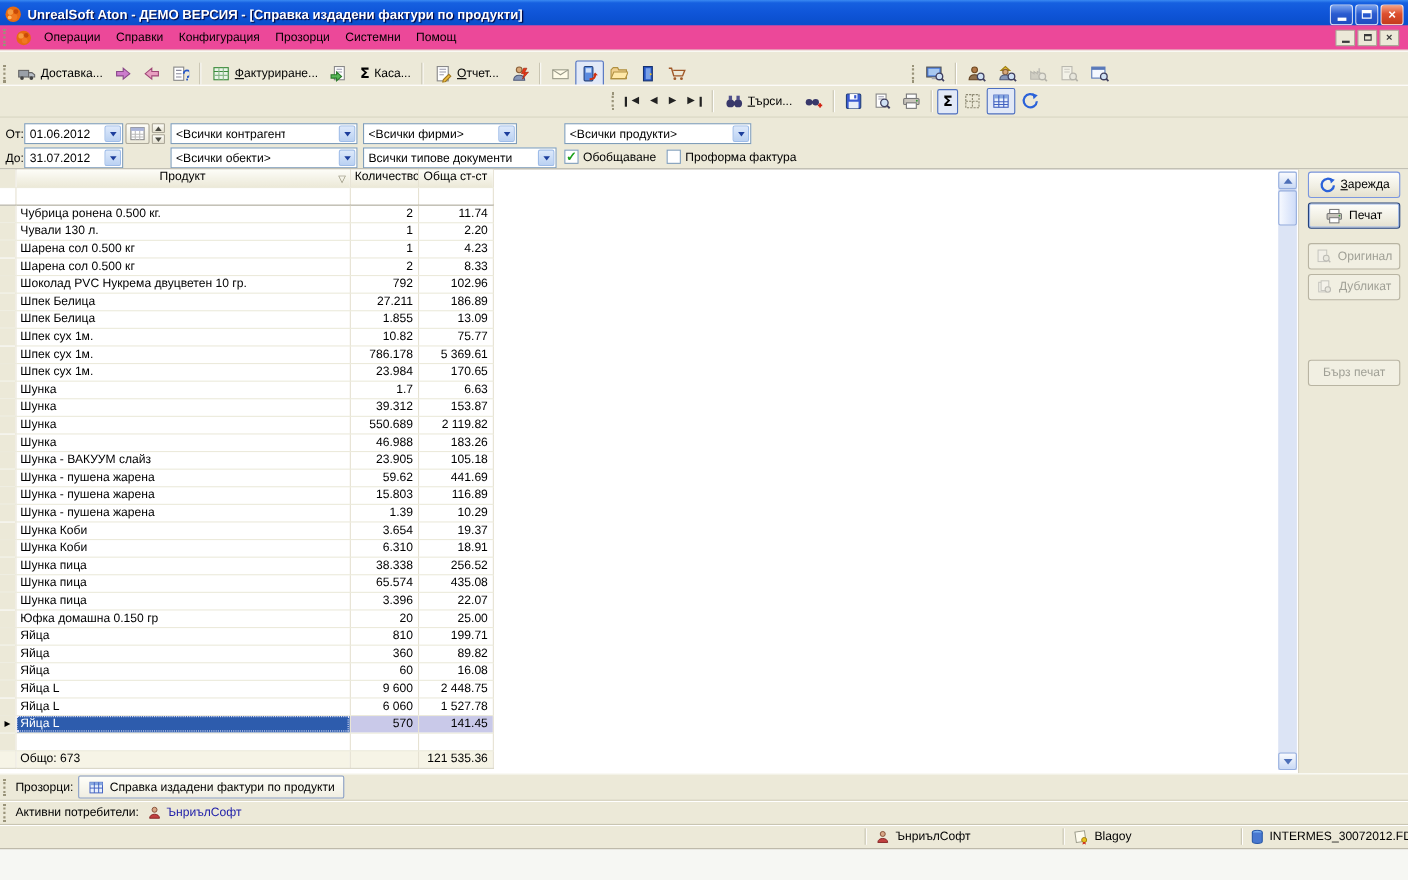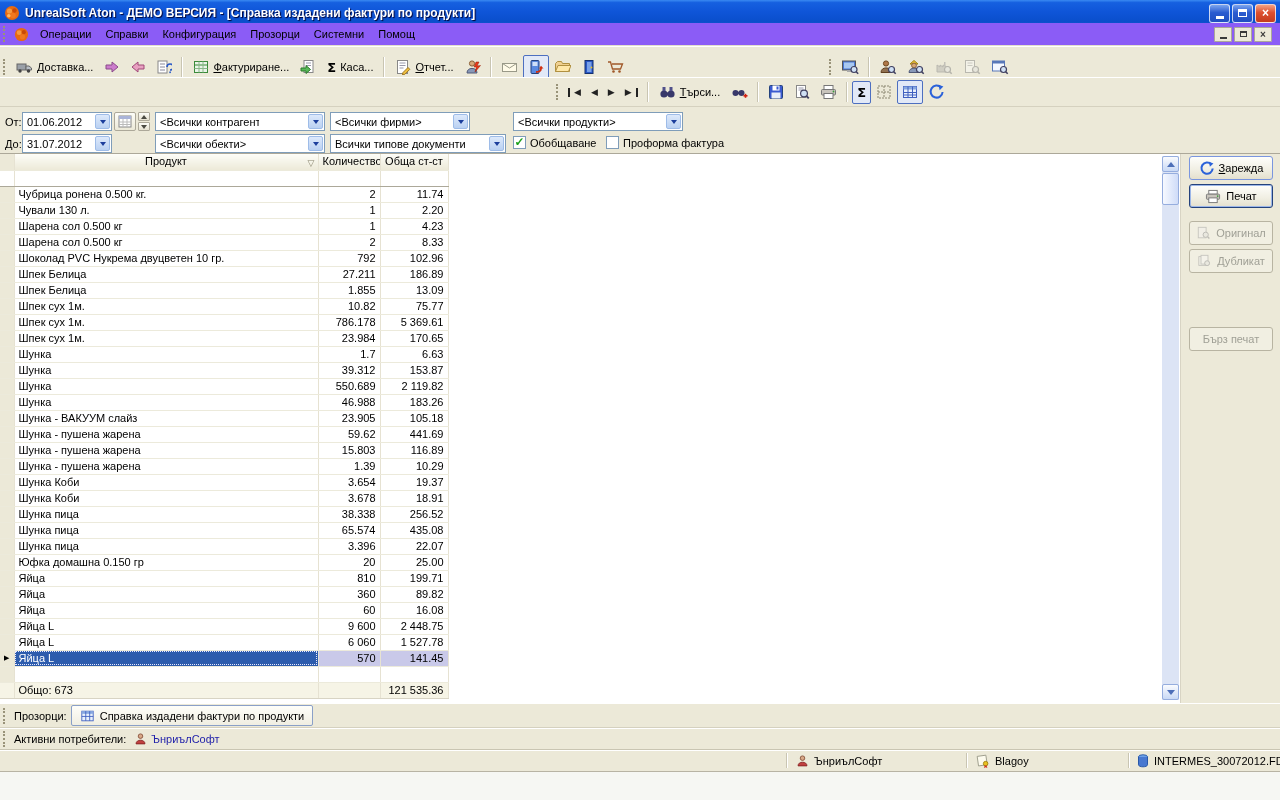--- a/index.html
+++ b/index.html
@@ -15,21 +15,21 @@
     text-shadow:1px 1px 1px #003; white-space:nowrap; }
   .win-controls { margin-left:auto; display:flex; gap:2px; }
   .wbtn { width:21px; height:19px; border-radius:3px; border:1px solid rgba(255,255,255,.75);
     display:flex; align-items:center; justify-content:center; color:#fff; font-weight:bold; font-size:12px;
     background:linear-gradient(180deg,#7ba4ee,#2a5bd0 45%,#1f4ec0); }
   .wbtn.close { background:linear-gradient(180deg,#f3a183,#dd4f2e 45%,#c43c1d); }
   .glyph-min { display:block; width:8px; height:3px; background:#fff; margin-top:8px; }
   .glyph-restore { display:block; width:9px; height:8px; border:1px solid #fff; border-top:3px solid #fff; }
 
   
-  .menubar { position:absolute; top:23px; left:0; width:1280px; height:23px; background:#8b5cf6;
+  .menubar { position:absolute; top:23px; left:0; width:1280px; height:23px; background:#ec4899;
     display:flex; align-items:center; border-bottom:1px solid #e3dfcd; }
   .grip { width:3px; height:16px; border-left:2px dotted #999379; margin:0 4px 0 3px; }
   .menu-item { padding:3px 7px; cursor:default; }
   .mdi-controls { margin-left:auto; display:flex; gap:2px; padding-right:8px; }
   .mdibtn { width:18px; height:15px; background:#ece9d8; border:1px solid #aca899;
     display:flex; align-items:center; justify-content:center; color:#3a3a3a; font-size:10px; font-weight:bold; border-radius:1px; }
   .g-min2 { width:7px; height:2px; background:#3a3a3a; margin-top:7px; }
   .g-rest2 { width:7px; height:6px; border:1px solid #3a3a3a; border-top:2px solid #3a3a3a; }
 
   
@@ -634,21 +634,21 @@
           </tr>
           <tr>
             <td class="marker"></td>
             <td>Шунка Коби</td>
             <td class="num">3.654</td>
             <td class="num">19.37</td>
           </tr>
           <tr>
             <td class="marker"></td>
             <td>Шунка Коби</td>
-            <td class="num">3.678</td>
+            <td class="num">6.310</td>
             <td class="num">18.91</td>
           </tr>
           <tr>
             <td class="marker"></td>
             <td>Шунка пица</td>
             <td class="num">38.338</td>
             <td class="num">256.52</td>
           </tr>
           <tr>
             <td class="marker"></td>

